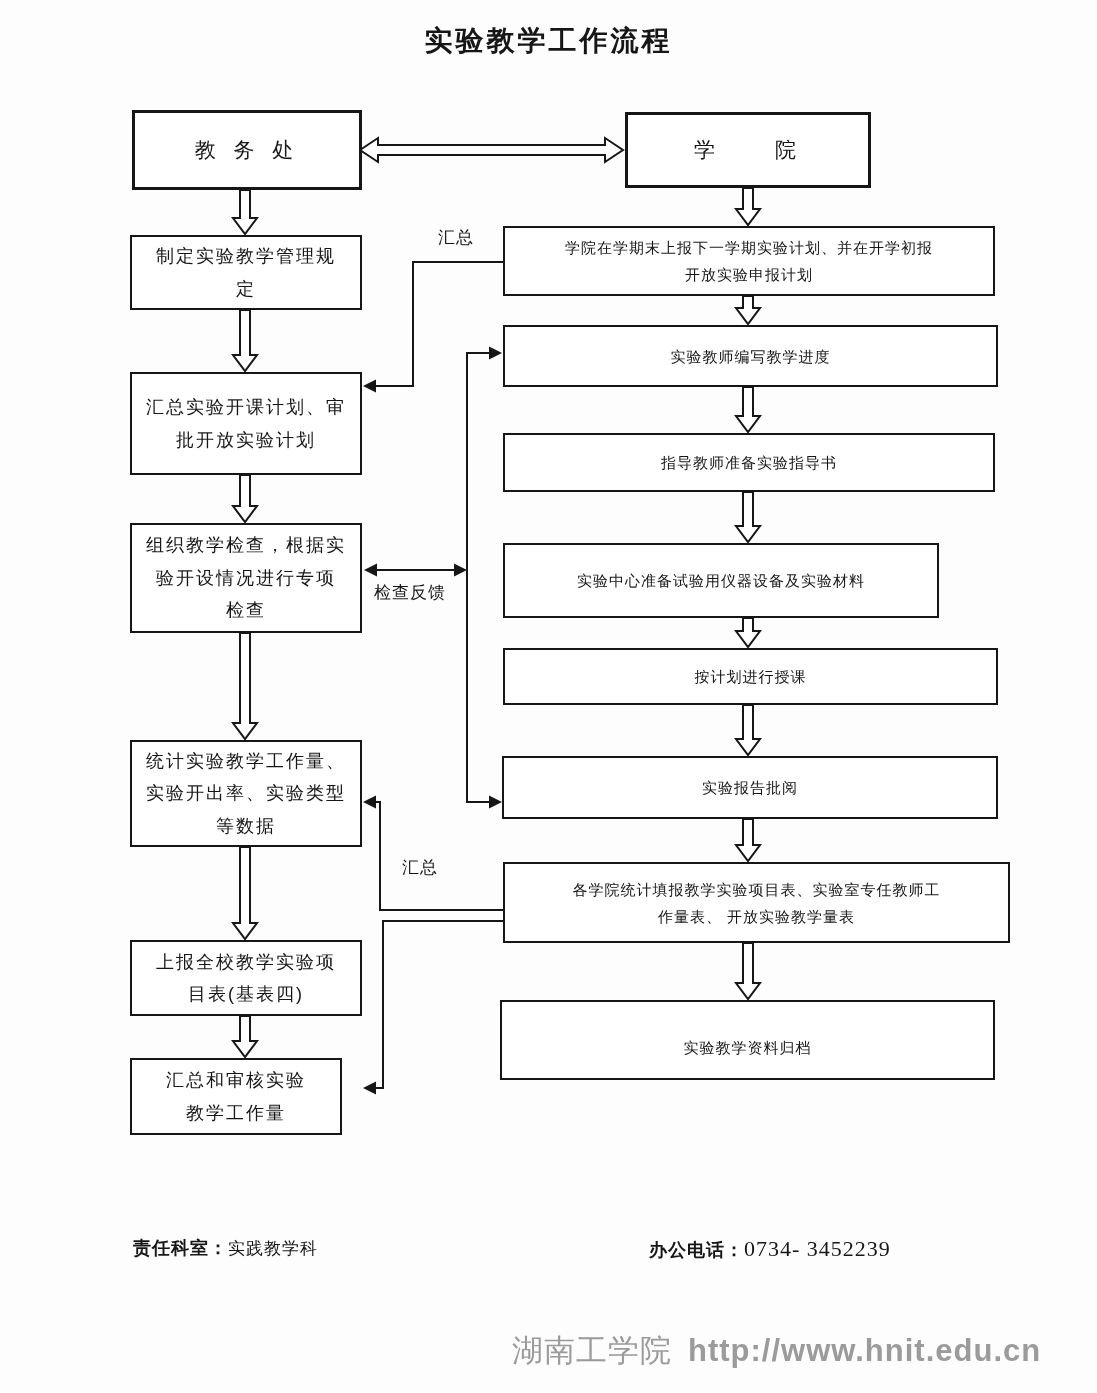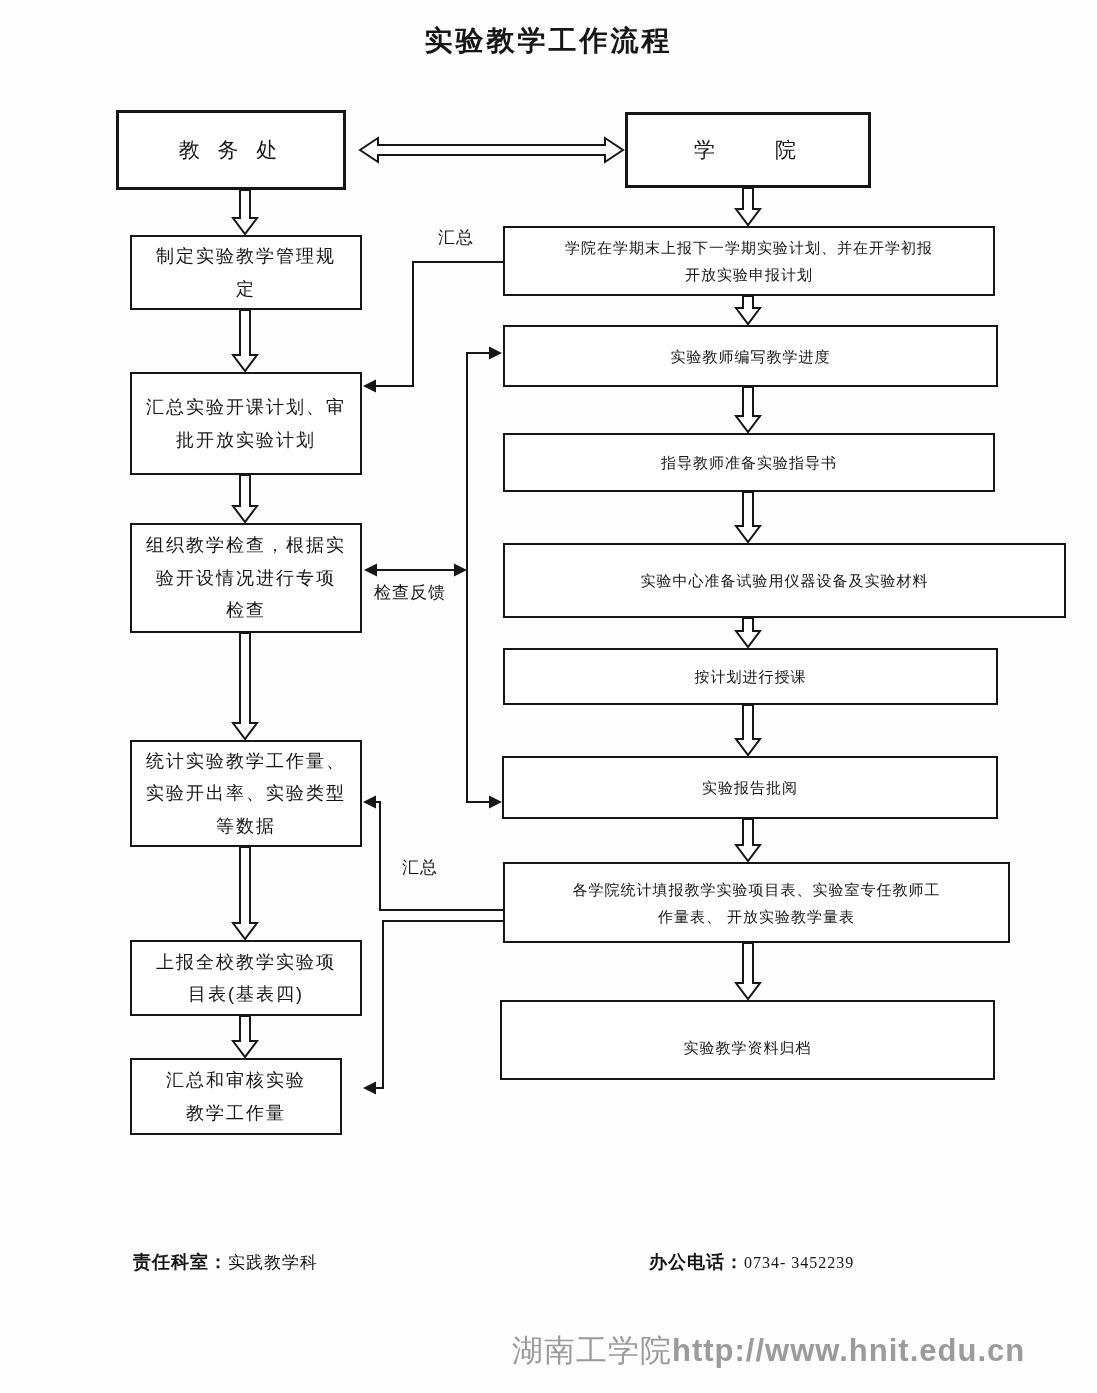--- a/index.html
+++ b/index.html
@@ -19,30 +19,30 @@
     display:flex;align-items:center;justify-content:center;
     text-align:center;white-space:pre-line;line-height:1.8;
     padding:4px 10px;
   }
   .hdr{font-size:21px;letter-spacing:6px;font-weight:normal;border-width:3px;}
   .lbox{font-size:18px;letter-spacing:2px;}
   .rbox{font-size:15px;letter-spacing:1px;}
   .top-align{align-items:flex-start;padding-top:32px;}
   .elabel{position:absolute;font-size:17px;letter-spacing:1px;color:#161616;}
   svg.connectors{position:absolute;left:0;top:0;}
-  .footer-item{position:absolute;font-size:17px;white-space:nowrap;margin-top:14px;}
+  .footer-item{position:absolute;font-size:17px;white-space:nowrap;}
   .footer-label{font-weight:bold;font-size:18px;letter-spacing:1px;}
   .footer-value{font-size:17px;letter-spacing:1px;}
-  .phone-num{font-family:"Liberation Serif","DejaVu Serif",serif;font-size:16px;}
+  .phone-num{font-family:"Liberation Serif","DejaVu Serif",serif;font-size:22px;}
   .watermark{
     position:absolute;left:512px;top:1330px;white-space:nowrap;
     color:#9b9b9b;font-size:31px;letter-spacing:1px;
   }
   .watermark .cn{font-family:"Liberation Serif","DejaVu Serif",serif;}
-  .watermark .url{font-family:"Liberation Sans","DejaVu Sans",sans-serif;font-weight:bold;}
+  .watermark .url{font-family:"Liberation Sans","DejaVu Sans",sans-serif;font-weight:bold;margin-left:16px;}
 </style>
 </head>
 <body>
 
 <div class="canvas">
 
   <svg id="conn" class="connectors" width="1097" height="1393" viewBox="0 0 1097 1393">
       <polygon points="240,190 250,190 250,218 257,218 245,234 233,218 240,218" fill="#ffffff" stroke="#161616" stroke-width="2"></polygon>
       <polygon points="240,310 250,310 250,355 257,355 245,371 233,355 240,355" fill="#ffffff" stroke="#161616" stroke-width="2"></polygon>
       <polygon points="240,475 250,475 250,506 257,506 245,522 233,506 240,506" fill="#ffffff" stroke="#161616" stroke-width="2"></polygon>
@@ -67,21 +67,21 @@
       <polygon points="502,353 489,346.5 489,359.5" fill="#161616"></polygon>
       <polygon points="502,802 489,795.5 489,808.5" fill="#161616"></polygon>
       <polyline points="503,910 380,910 380,802 371,802" fill="none" stroke="#161616" stroke-width="2"></polyline>
       <polygon points="363,802 376,795.5 376,808.5" fill="#161616"></polygon>
       <polyline points="503,921 383,921 383,1088 371,1088" fill="none" stroke="#161616" stroke-width="2"></polyline>
       <polygon points="363,1088 376,1081.5 376,1094.5" fill="#161616"></polygon>
     </svg>
 
   <h1 class="title">实验教学工作流程</h1>
 
-  <div class="box hdr" style="left:116px;top:110px;width:230px;height:80px">教 务 处</div>
+  <div class="box hdr" style="left:132px;top:110px;width:230px;height:80px">教 务 处</div>
   <div class="box hdr" style="left:625px;top:112px;width:246px;height:76px">学　　院</div>
 
   <div class="box lbox" style="left:130px;top:235px;width:232px;height:75px">制定实验教学管理规
 定</div>
   <div class="box lbox" style="left:130px;top:372px;width:232px;height:103px">汇总实验开课计划、审
 批开放实验计划</div>
   <div class="box lbox" style="left:130px;top:523px;width:232px;height:110px">组织教学检查，根据实
 验开设情况进行专项
 检查</div>
   <div class="box lbox" style="left:130px;top:740px;width:232px;height:107px">统计实验教学工作量、
@@ -89,21 +89,21 @@
 等数据</div>
   <div class="box lbox" style="left:130px;top:940px;width:232px;height:76px">上报全校教学实验项
 目表(基表四)</div>
   <div class="box lbox" style="left:130px;top:1058px;width:212px;height:77px">汇总和审核实验
 教学工作量</div>
 
   <div class="box rbox" style="left:503px;top:226px;width:492px;height:70px">学院在学期末上报下一学期实验计划、并在开学初报
 开放实验申报计划</div>
   <div class="box rbox" style="left:503px;top:325px;width:495px;height:62px">实验教师编写教学进度</div>
   <div class="box rbox" style="left:503px;top:433px;width:492px;height:59px">指导教师准备实验指导书</div>
-  <div class="box rbox" style="left:503px;top:543px;width:563px;height:75px">实验中心准备试验用仪器设备及实验材料</div>
+  <div class="box rbox" style="left:503px;top:543px;width:436px;height:75px">实验中心准备试验用仪器设备及实验材料</div>
   <div class="box rbox" style="left:503px;top:648px;width:495px;height:57px">按计划进行授课</div>
   <div class="box rbox" style="left:503px;top:862px;width:507px;height:81px">各学院统计填报教学实验项目表、实验室专任教师工
 作量表、 开放实验教学量表</div>
   <div class="box rbox" style="left:502px;top:756px;width:496px;height:63px">实验报告批阅</div>
   <div class="box rbox top-align" style="left:500px;top:1000px;width:495px;height:80px">实验教学资料归档</div>
 
   <span class="elabel" style="left:438px;top:226px">汇总</span>
   <span class="elabel" style="left:374px;top:581px">检查反馈</span>
   <span class="elabel" style="left:402px;top:856px">汇总</span>
 

